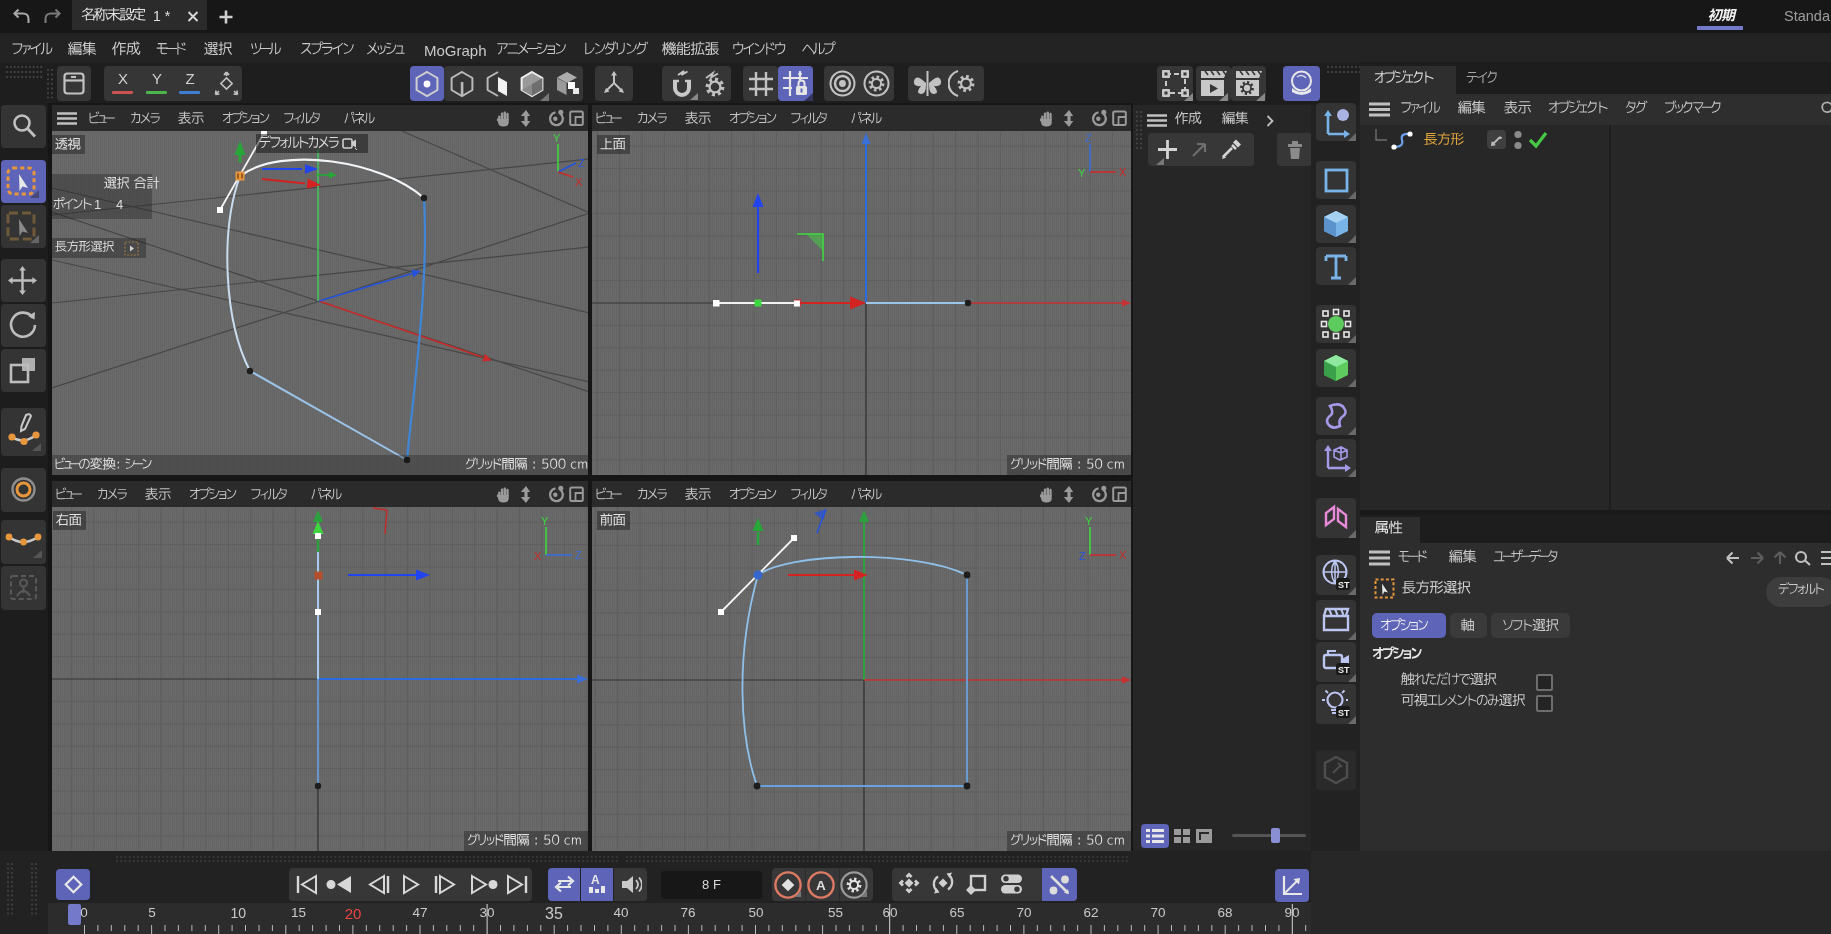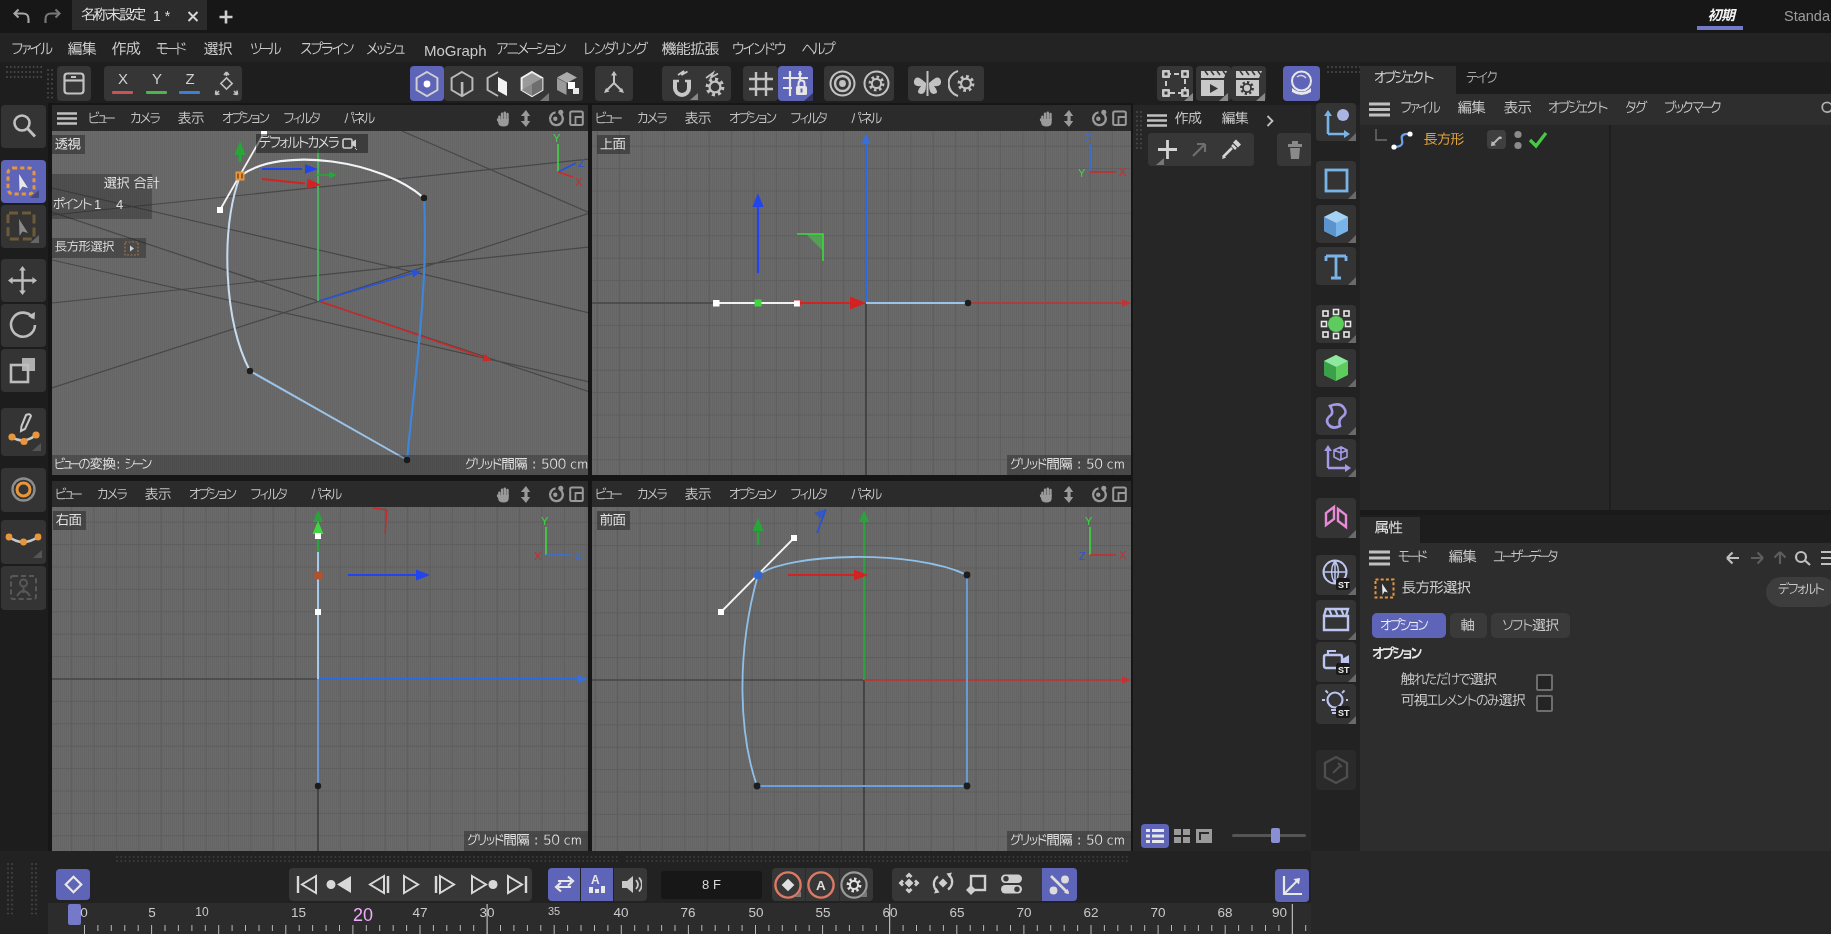--- a/index.html
+++ b/index.html
@@ -1681,37 +1681,37 @@
 <div class="btnB" style="left:1275px;top:869px;width:34px;height:33px"></div>
 <svg class="ab" style="left:1281px;top:874px" width="23" height="23" viewBox="0 0 23 23">
       <path d="M3 2 V20 H21" stroke="#e8e8e8" stroke-width="2.2" fill="none"></path>
       <path d="M3 20 L17 6" stroke="#e8e8e8" stroke-width="2"></path>
       <path d="M19 4 l-6.5 1 l5.5 5.5 z" fill="#e8e8e8"></path>
     </svg>
 <div class="ab" style="left:48px;top:903px;width:1263px;height:31px;background:#2c2c2c"></div>
 <div class="ab" style="left:68px;top:904px;width:13px;height:21px;background:#7479c9;border-radius:2px"></div>
 <div class="lt" style="left:64px;top:905px;width:40px;text-align:center;font-size:13.5px;color:#c9c9c9">0</div>
     <div class="lt" style="left:132px;top:905px;width:40px;text-align:center;font-size:13.5px;color:#c9c9c9">5</div>
-    <div class="lt" style="left:182px;top:905px;width:40px;text-align:center;font-size:12px;color:#c9c9c9">10</div>
+    <div class="lt" style="left:206px;top:905px;width:40px;text-align:right;font-size:14px;color:#c9c9c9">10</div>
     <div class="lt" style="left:266px;top:905px;width:40px;text-align:right;font-size:13.5px;color:#c9c9c9">15</div>
-    <div class="lt" style="left:333px;top:905px;width:40px;text-align:right;font-size:18px;color:#f0abfc">20</div>
+    <div class="lt" style="left:333px;top:905px;width:40px;text-align:center;font-size:15px;color:#ef4444">20</div>
     <div class="lt" style="left:400px;top:905px;width:40px;text-align:center;font-size:13.5px;color:#c9c9c9">47</div>
     <div class="lt" style="left:467px;top:905px;width:40px;text-align:center;font-size:13.5px;color:#c9c9c9">30</div>
-    <div class="lt" style="left:534px;top:905px;width:40px;text-align:center;font-size:11px;color:#c9c9c9">35</div>
+    <div class="lt" style="left:534px;top:905px;width:40px;text-align:center;font-size:16px;color:#c9c9c9">35</div>
     <div class="lt" style="left:601px;top:905px;width:40px;text-align:center;font-size:13.5px;color:#c9c9c9">40</div>
     <div class="lt" style="left:668px;top:905px;width:40px;text-align:center;font-size:13.5px;color:#c9c9c9">76</div>
     <div class="lt" style="left:736px;top:905px;width:40px;text-align:center;font-size:13.5px;color:#c9c9c9">50</div>
-    <div class="lt" style="left:803px;top:905px;width:40px;text-align:center;font-size:13.5px;color:#c9c9c9">55</div>
+    <div class="lt" style="left:803px;top:905px;width:40px;text-align:right;font-size:13.5px;color:#c9c9c9">55</div>
     <div class="lt" style="left:870px;top:905px;width:40px;text-align:center;font-size:13.5px;color:#c9c9c9">60</div>
     <div class="lt" style="left:937px;top:905px;width:40px;text-align:center;font-size:13.5px;color:#c9c9c9">65</div>
     <div class="lt" style="left:1004px;top:905px;width:40px;text-align:center;font-size:13.5px;color:#c9c9c9">70</div>
     <div class="lt" style="left:1071px;top:905px;width:40px;text-align:center;font-size:13.5px;color:#c9c9c9">62</div>
     <div class="lt" style="left:1138px;top:905px;width:40px;text-align:center;font-size:13.5px;color:#c9c9c9">70</div>
     <div class="lt" style="left:1205px;top:905px;width:40px;text-align:center;font-size:13.5px;color:#c9c9c9">68</div>
-    <div class="lt" style="left:1272px;top:905px;width:40px;font-size:13.5px;color:#c9c9c9">90</div>
+    <div class="lt" style="left:1272px;top:905px;width:40px;text-align:center;font-size:13.5px;color:#c9c9c9">90</div>
 <svg class="ab" style="left:48px;top:903px" width="1263" height="31">
       <path d="M36.5 22 V31" stroke="#b9b9b9" stroke-width="1"></path>
       <path d="M49.9 22 V28" stroke="#b9b9b9" stroke-width="1"></path>
       <path d="M63.3 22 V28" stroke="#b9b9b9" stroke-width="1"></path>
       <path d="M76.8 22 V28" stroke="#b9b9b9" stroke-width="1"></path>
       <path d="M90.2 22 V28" stroke="#b9b9b9" stroke-width="1"></path>
       <path d="M103.6 22 V31" stroke="#b9b9b9" stroke-width="1"></path>
       <path d="M117.0 22 V28" stroke="#b9b9b9" stroke-width="1"></path>
       <path d="M130.4 22 V28" stroke="#b9b9b9" stroke-width="1"></path>
       <path d="M143.9 22 V28" stroke="#b9b9b9" stroke-width="1"></path>

